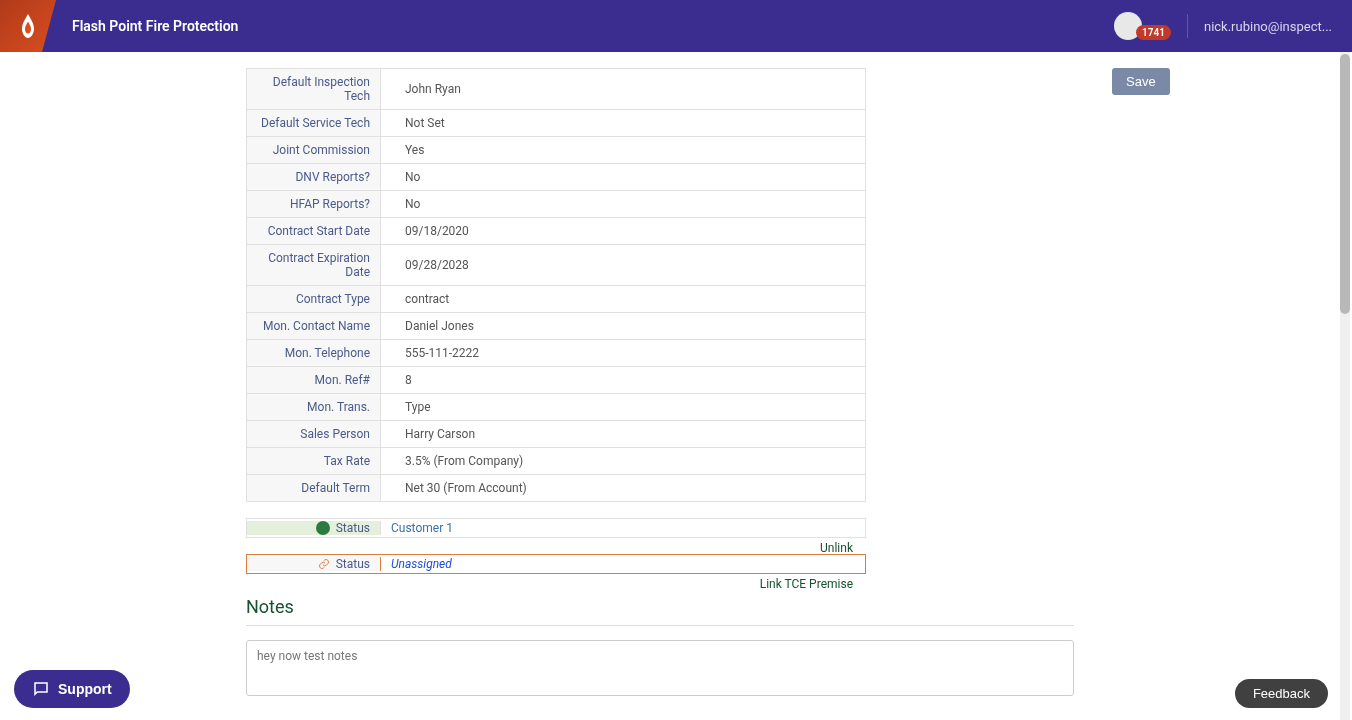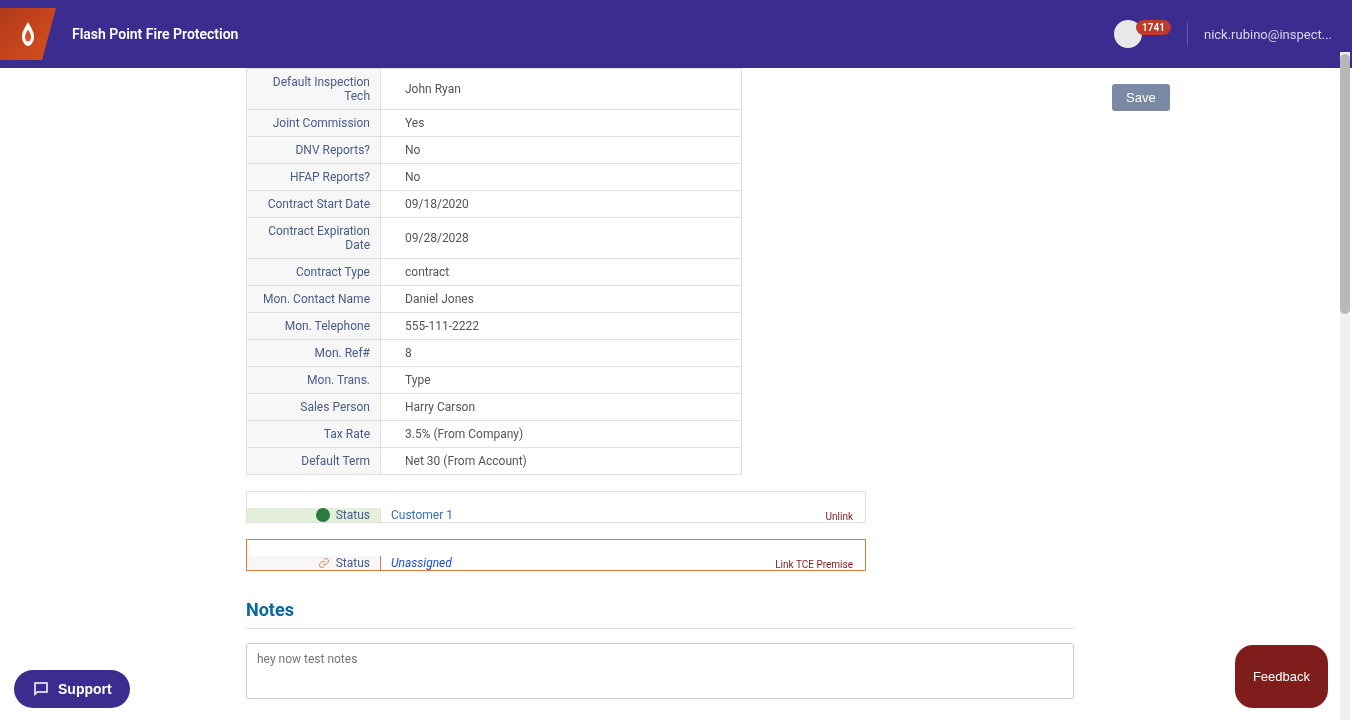--- a/index.html
+++ b/index.html
@@ -1,55 +1,55 @@
 <!DOCTYPE html>
 <html><head>
   <meta charset="utf-8">
   <style>
     * { margin: 0; padding: 0; box-sizing: border-box; }
     body { font-family: -apple-system, BlinkMacSystemFont, "Segoe UI", Roboto, Arial, sans-serif; font-size: 13px; background: #fff; color: #333; }
-    .header { background: #3b2d8f; height: 68px; display: flex; align-items: center; position: relative; }
+    .header { background: #3b2d8f; height: 52px; display: flex; align-items: center; position: relative; }
     .logo-wedge { width: 56px; height: 52px; background: linear-gradient(135deg, #b03a1a 0%, #d94e1f 100%); clip-path: polygon(0 0, 100% 0, 75% 100%, 0 100%); display: flex; align-items: center; justify-content: center; }
     .logo-flame { width: 20px; height: 24px; }
     .app-name { color: #fff; font-weight: 600; font-size: 14px; margin-left: 16px; }
     .header-right { margin-left: auto; display: flex; align-items: center; gap: 16px; padding-right: 20px; }
-    .avatar-wrap { display: flex; align-items: flex-start; }
+    .avatar-wrap { display: flex; align-items: flex-end; }
     .avatar { width: 28px; height: 28px; border-radius: 50%; background: #e8e8e8; }
     .badge { background: #c0392b; color: #fff; font-size: 10px; font-weight: 600; padding: 2px 6px; border-radius: 8px; margin-left: -6px; z-index: 1; }
     .divider-v { width: 1px; height: 24px; background: rgba(255,255,255,0.2); }
     .user-email { color: #d9d5f0; font-size: 13px; }
 
     .page-wrap { display: flex; justify-content: center; padding: 0 12px 80px 12px; position: relative; }
     .main-col { width: 1020px; margin-left: 160px; position: relative; }
     .content-area { width: 828px; }
-    .table { width: 496px; border-collapse: collapse; margin-top: 0; }
+    .table { width: 620px; border-collapse: collapse; margin-top: 16px; }
     .table tr { border: 1px solid #e0e0e0; }
     .label-cell { width: 134px; background: #f7f7f7; text-align: right; padding: 6px 10px; font-size: 12px; color: #4a5b8a; vertical-align: middle; border-right: 1px solid #e0e0e0; }
     .value-cell { padding: 6px 24px; font-size: 12px; color: #555; }
     .link-text { color: #3b6fb5; cursor: pointer; }
 
-    .status-row { display: flex; width: 620px; border: 1px solid #e0e0e0; margin-top: 16px; align-items: flex-end; height: 32px; }
+    .status-row { display: flex; width: 620px; border: 1px solid #e0e0e0; margin-top: 16px; align-items: center; height: 20px; }
     .status-label { width: 134px; background: #f7f7f7; display: flex; align-items: center; justify-content: flex-end; padding-right: 10px; gap: 6px; font-size: 12px; color: #4a5b8a; border-right: 1px solid #e0e0e0; }
     .status-label.green { background: #e4efdc; }
     .status-value { flex: 1; display: flex; align-items: center; padding-left: 10px; font-size: 12px; color: #3b6fb5; }
     .status-unassigned { color: #1d4ed8; font-style: italic; }
-    .status-action { display: flex; align-items: center; padding-right: 12px; font-size: 10px; color: #7f1d1d; cursor: pointer; margin-top: 40px; }
+    .status-action { display: flex; align-items: center; padding-right: 12px; font-size: 12px; color: #14532d; cursor: pointer; margin-top: 40px; }
     .status-row.orange { border: 1px solid #e07b3f; }
     .status-row.orange .status-label { border-right: 1px solid #e07b3f; }
 
     .qb-icon { width: 14px; height: 14px; background: #2c7a3f; border-radius: 50%; display: inline-block; }
 
-    .notes-title { font-size: 18px; color: #0369a1; margin-top: 28px; margin-bottom: 8px; font-weight: 700; }
+    .notes-title { font-size: 18px; color: #14532d; margin-top: 22px; margin-bottom: 8px; font-weight: 400; }
     .notes-hr { border: none; border-top: 1px solid #ddd; margin-bottom: 14px; width: 828px; }
     .notes-box { width: 828px; min-height: 56px; border: 1px solid #ccc; border-radius: 3px; padding: 8px 10px; font-size: 12px; color: #777; resize: none; font-family: inherit; }
 
     .save-btn { position: absolute; left: 858px; top: 16px; background: #7a8aa6; color: #fff; border: none; padding: 6px 14px; border-radius: 3px; font-size: 13px; cursor: pointer; margin-left: 8px; }
 
     .support-btn { position: fixed; left: 14px; bottom: 12px; background: #3b2d8f; color: #fff; border: none; border-radius: 20px; padding: 10px 18px; font-size: 14px; font-weight: 600; display: flex; align-items: center; gap: 8px; cursor: pointer; }
-    .feedback-btn { position: fixed; right: 24px; bottom: 12px; background: #7f1d1d; color: #fff; border: none; border-radius: 18px; padding: 24px 18px; font-size: 13px; cursor: pointer; text-align: center; }
+    .feedback-btn { position: fixed; right: 24px; bottom: 12px; background: #404040; color: #fff; border: none; border-radius: 18px; padding: 7px 18px; font-size: 13px; cursor: pointer; text-align: center; }
 
     .scrollbar-track { position: fixed; right: 2px; top: 52px; bottom: 0; width: 10px; background: #f0f0f0; }
     .scrollbar-thumb { position: absolute; right: 0; top: 2px; width: 10px; height: 260px; background: #b8b8b8; border-radius: 5px; }
   </style>
 </head>
 <body>
 
 <div class="header">
   <div class="logo-wedge">
     <svg class="logo-flame" viewBox="0 0 24 32">
@@ -71,20 +71,24 @@
 <div class="page-wrap">
   <div class="main-col">
     <button class="save-btn">Save</button>
 
     <div class="content-area">
       <table class="table">
         <tbody id="rows-body">
             <tr>
               <td class="label-cell">Default Inspection Tech</td>
               <td class="value-cell">John Ryan</td>
+            </tr>
+            <tr>
+              <td class="label-cell">Default Service Tech</td>
+              <td class="value-cell">Not Set</td>
             </tr>
             <tr>
               <td class="label-cell">Joint Commission</td>
               <td class="value-cell">Yes</td>
             </tr>
             <tr>
               <td class="label-cell">DNV Reports?</td>
               <td class="value-cell">No</td>
             </tr>
             <tr>

